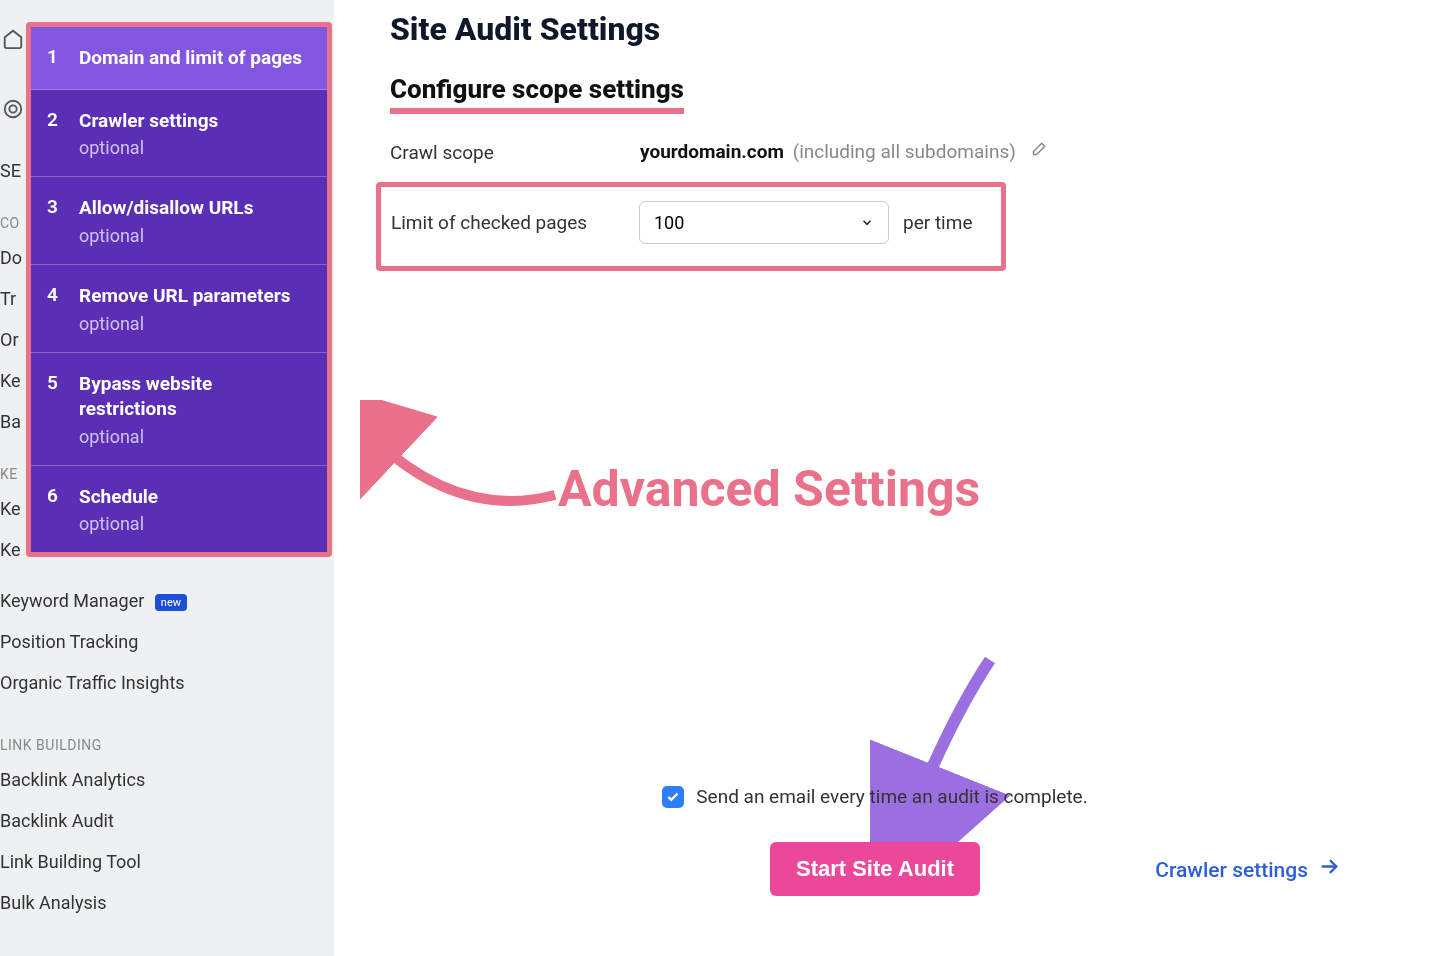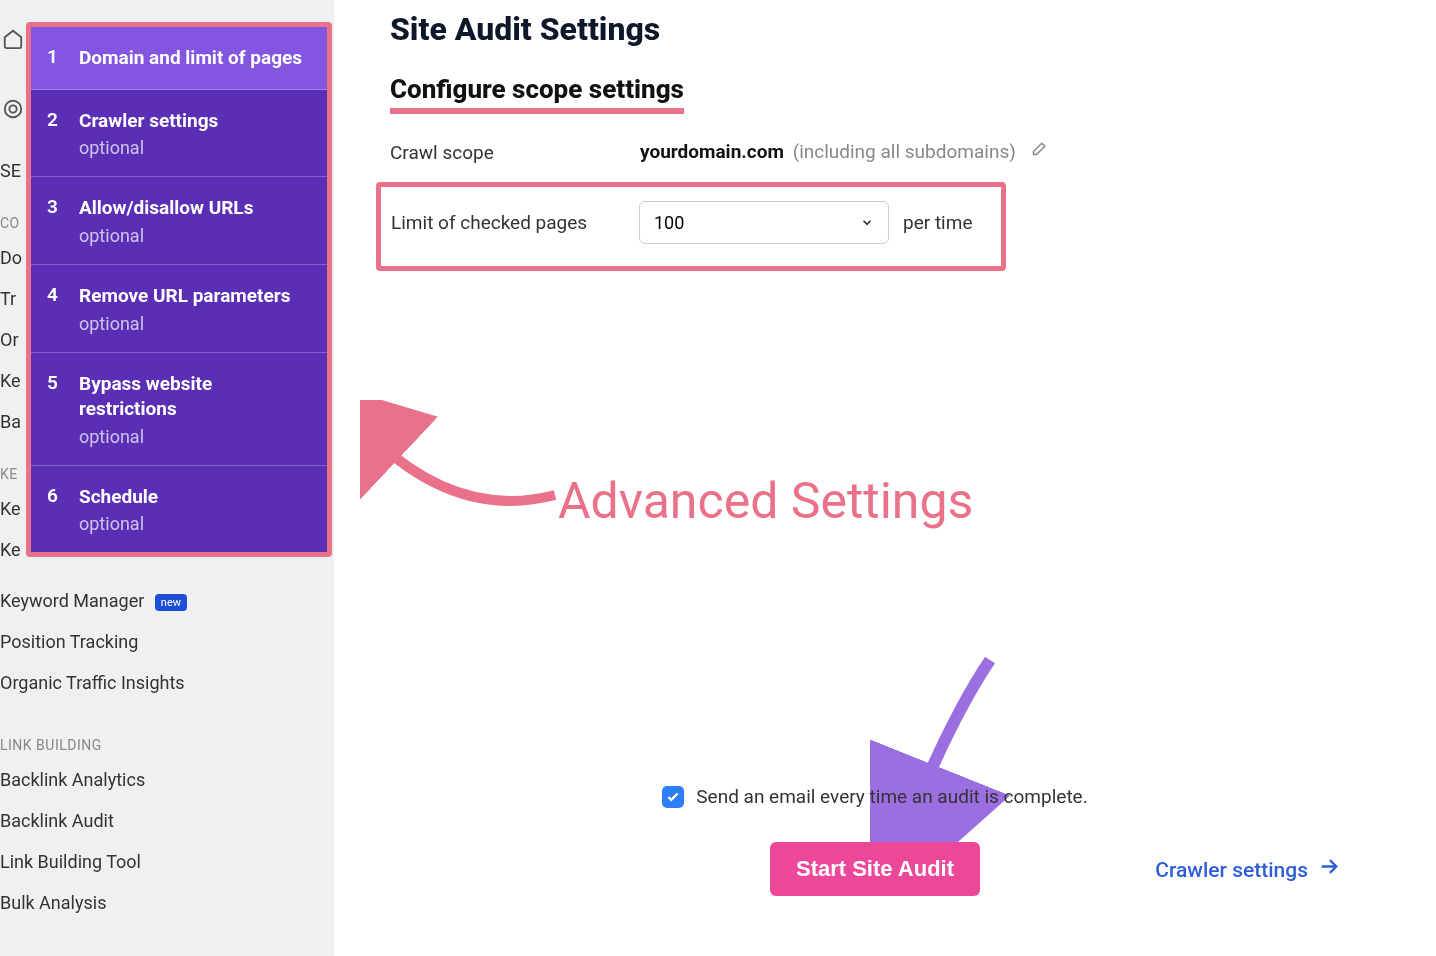--- a/index.html
+++ b/index.html
@@ -181,24 +181,23 @@
     position: absolute;
     left: 360px;
     top: 400px;
     pointer-events: none;
   }
   .annotation-text {
     position: absolute;
     left: 558px;
     top: 460px;
     font-size: 50px;
-    font-weight: 400;
+    font-weight: 700;
     color: #e97189;
     pointer-events: none;
-    margin-top: 12px;
   }
 
   .purple-arrow {
     position: absolute;
     left: 870px;
     top: 650px;
     pointer-events: none;
   }
 
   

